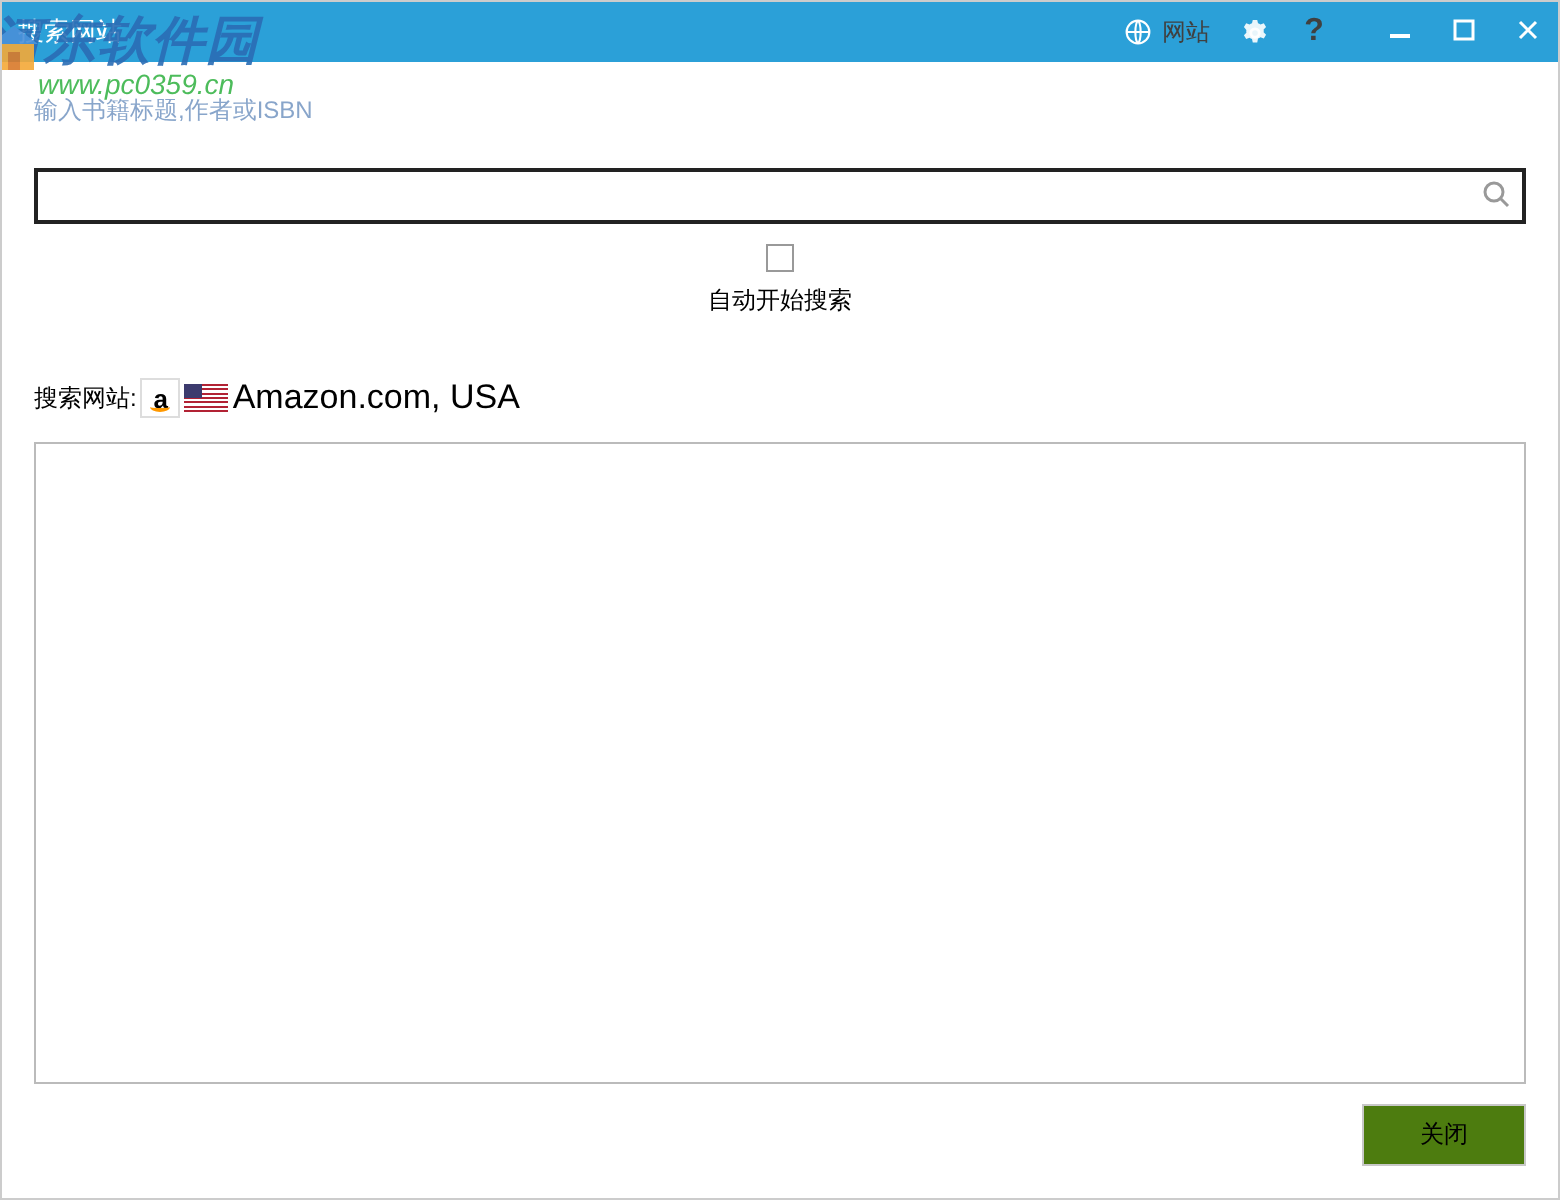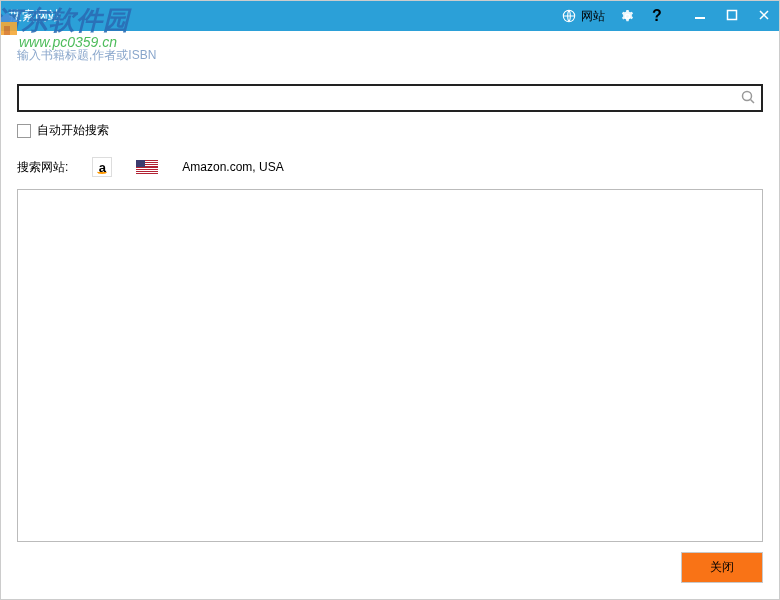--- a/index.html
+++ b/index.html
@@ -22,21 +22,21 @@
       font-size: 13px;
     }
     .titlebar-title { flex: 0 0 auto; }
     .titlebar-spacer { flex: 1; }
     .titlebar-right { display: flex; align-items: center; gap: 14px; }
     .titlebar-btn {
       display: flex;
       align-items: center;
       gap: 4px;
       cursor: pointer;
-      color: #000000;
+      color: #404040;
       font-size: 12px;
     }
     .titlebar-icon { width: 16px; height: 16px; display: inline-flex; align-items: center; justify-content: center; }
     .win-controls { display: flex; align-items: center; gap: 18px; margin-left: 14px; }
     .win-btn { width: 14px; height: 14px; display: flex; align-items: center; justify-content: center; cursor: pointer; }
     
     .content {
       padding: 16px;
       position: relative;
       height: calc(100% - 30px);
@@ -102,34 +102,35 @@
       align-items: center;
       justify-content: center;
       cursor: pointer;
       color: #888;
     }
     
     .checkbox-row {
       display: flex;
       align-items: center;
       gap: 6px;
-      margin-bottom: 18px;
+      margin-bottom: 30px;
+      flex-direction: column;
     }
     .checkbox {
       width: 14px;
       height: 14px;
       border: 1px solid #999;
       background: #fff;
       cursor: pointer;
     }
     
     .site-row {
       display: flex;
       align-items: center;
-      gap: 24px;
+      gap: 2px;
       margin-bottom: 12px;
     }
     .site-label { font-size: 12px; }
     .amazon-icon {
       width: 20px;
       height: 20px;
       background: #fff;
       border: 1px solid #ddd;
       display: flex;
       align-items: center;
@@ -169,36 +170,36 @@
       );
       position: relative;
     }
     .flag-icon::before {
       content: "";
       position: absolute;
       top: 0; left: 0;
       width: 9px; height: 7px;
       background: #3c3b6e;
     }
-    .site-name { font-size: 12px; }
+    .site-name { font-size: 17px; }
     
     .results-area {
       flex: 1;
       border: 1px solid #bbb;
       background: #fff;
       margin-bottom: 10px;
     }
     
     .footer {
       display: flex;
       justify-content: flex-end;
     }
     .close-btn {
       padding: 6px 28px;
-      background: #f97316;
+      background: #4d7c0f;
       border: 1px solid #c8c8c8;
       cursor: pointer;
       font-size: 12px;
       font-family: Liberation Mono, monospace;
     }
   </style>
 </head>
 <body>
 
 <div class="titlebar">

